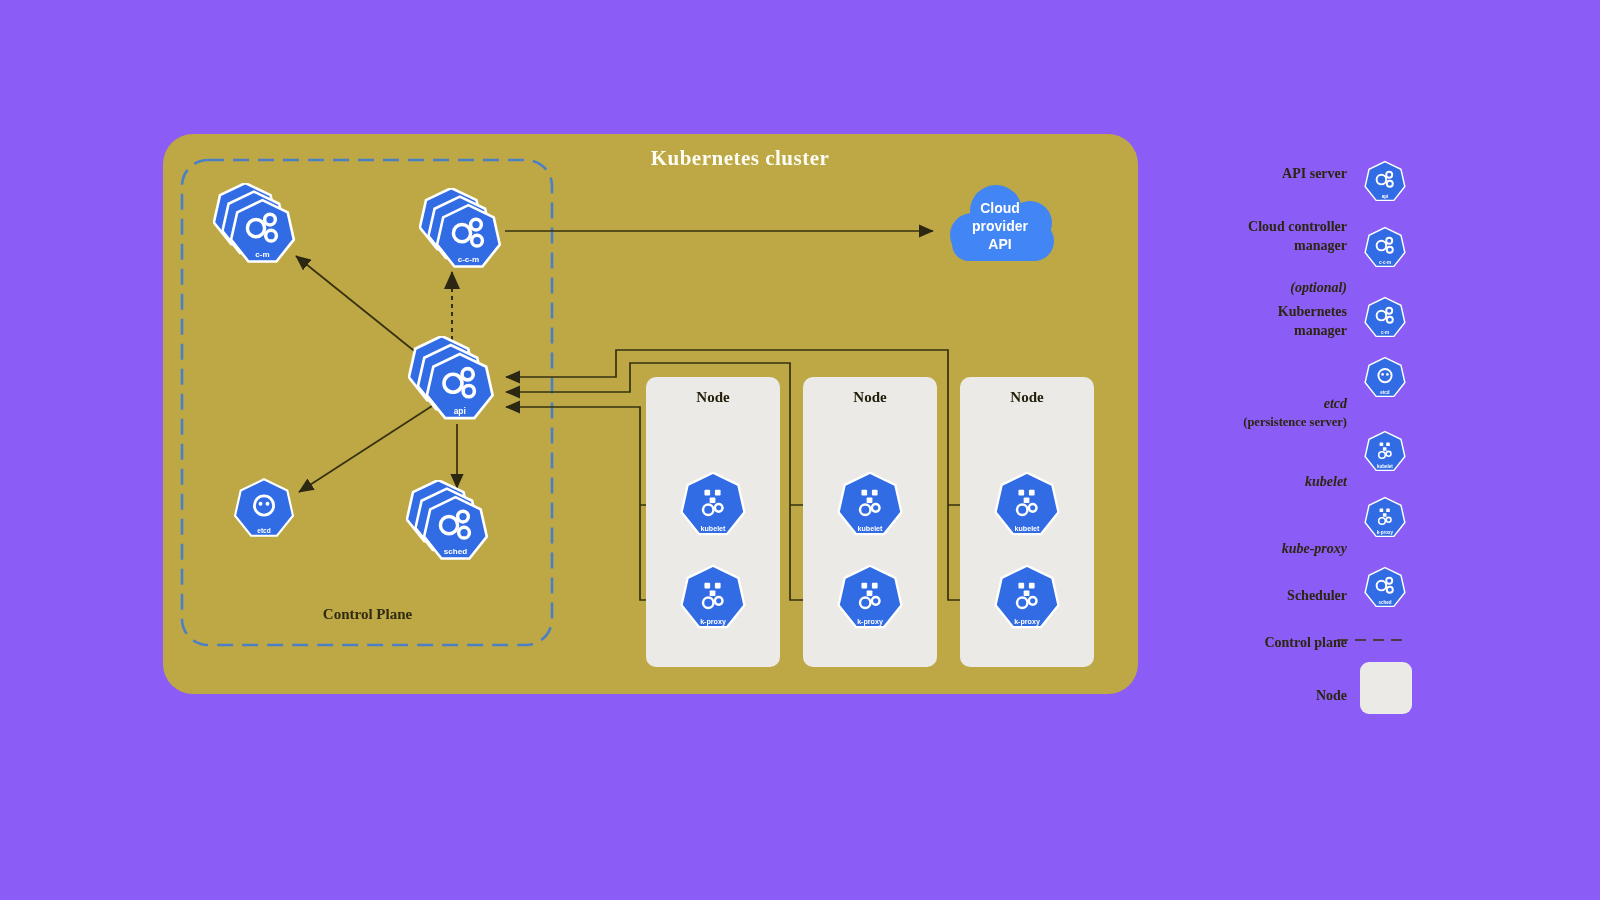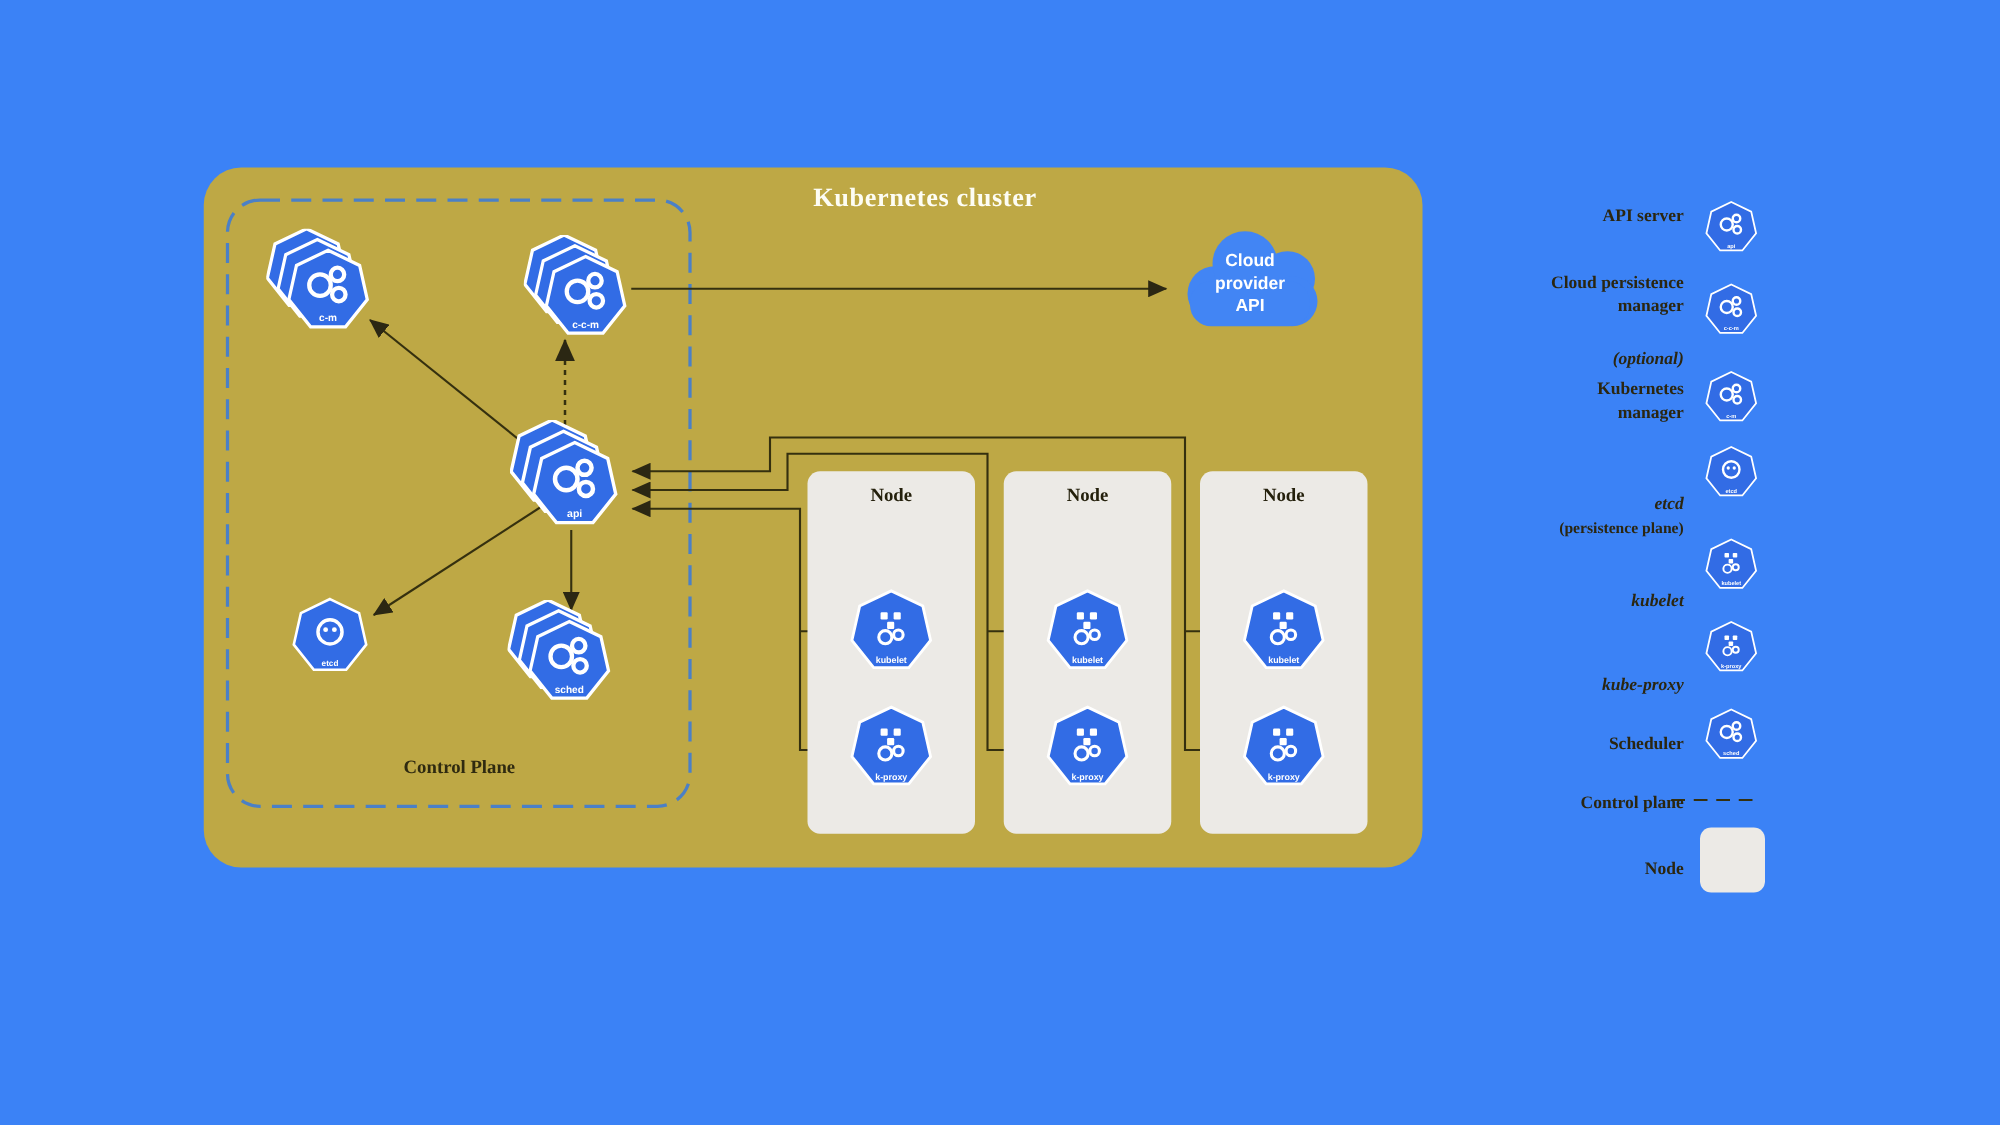--- a/index.html
+++ b/index.html
@@ -1,16 +1,16 @@
 <!DOCTYPE html>
 <html><head>
 <meta charset="utf-8">
 <style>
   html,body{margin:0;padding:0;background:#FEDB3C;}
-  #stage{position:relative;width:1600px;height:900px;background:#3b82f6;overflow:hidden;
+  #stage{position:relative;width:1600px;height:900px;background:#8b5cf6;overflow:hidden;
          font-family:"Liberation Serif",serif;}
   .abs{position:absolute;}
   #cluster{left:163px;top:134px;width:975px;height:560px;background:#BEA845;border-radius:30px;}
   #cluster-title{left:560px;top:146px;width:360px;text-align:center;color:#fdfdf4;
                  font-size:21px;font-weight:bold;letter-spacing:.5px;}
   #cp-label{left:240px;top:606px;width:255px;text-align:center;color:#2f2a10;
             font-size:15px;font-weight:bold;}
   
   #wires{left:0;top:0;width:1600px;height:900px;pointer-events:none;}
   .wire{fill:none;stroke:#35300f;stroke-width:1.7px;}
@@ -195,21 +195,21 @@
   </div>
   <span class="khex abs" style="left:1361px;top:158px"><svg width="48" height="48" viewBox="0 0 80 80">
         <polygon points="40.0,6.0 66.6,18.8 73.1,47.6 54.8,70.6 25.2,70.6 6.9,47.6 13.4,18.8" class="hp"></polygon>
         <circle cx="34" cy="36" r="8" class="gs"></circle>
           <circle cx="47" cy="28" r="5" class="gs"></circle>
           <circle cx="48" cy="43" r="5" class="gs"></circle>
         <text x="40" y="67" class="hl">api</text>
       </svg></span>
 
   <div class="lg-label abs" style="top:217px">
-    <div>Cloud persistence</div>
+    <div>Cloud controller</div>
     <div>manager</div>
     <div class="it">(optional)</div>
   </div>
   <span class="khex abs" style="left:1361px;top:224px"><svg width="48" height="48" viewBox="0 0 80 80">
         <polygon points="40.0,6.0 66.6,18.8 73.1,47.6 54.8,70.6 25.2,70.6 6.9,47.6 13.4,18.8" class="hp"></polygon>
         <circle cx="34" cy="36" r="8" class="gs"></circle>
           <circle cx="47" cy="28" r="5" class="gs"></circle>
           <circle cx="48" cy="43" r="5" class="gs"></circle>
         <text x="40" y="67" class="hl">c-c-m</text>
       </svg></span>
@@ -221,21 +221,21 @@
   <span class="khex abs" style="left:1361px;top:294px"><svg width="48" height="48" viewBox="0 0 80 80">
         <polygon points="40.0,6.0 66.6,18.8 73.1,47.6 54.8,70.6 25.2,70.6 6.9,47.6 13.4,18.8" class="hp"></polygon>
         <circle cx="34" cy="36" r="8" class="gs"></circle>
           <circle cx="47" cy="28" r="5" class="gs"></circle>
           <circle cx="48" cy="43" r="5" class="gs"></circle>
         <text x="40" y="67" class="hl">c-m</text>
       </svg></span>
 
   <div class="lg-label abs" style="top:371px">
     <div class="it">etcd</div>
-    <div class="sm">(persistence plane)</div>
+    <div class="sm">(persistence server)</div>
   </div>
   <span class="khex abs" style="left:1361px;top:354px"><svg width="48" height="48" viewBox="0 0 80 80">
         <polygon points="40.0,6.0 66.6,18.8 73.1,47.6 54.8,70.6 25.2,70.6 6.9,47.6 13.4,18.8" class="hp"></polygon>
         <circle cx="40" cy="36" r="11" class="gs"></circle>
             <circle cx="36" cy="34" r="2.2" fill="#fff"></circle>
             <circle cx="44" cy="34" r="2.2" fill="#fff"></circle>
         <text x="40" y="67" class="hl">etcd</text>
       </svg></span>
 
   <div class="lg-label it abs" style="top:449px">

